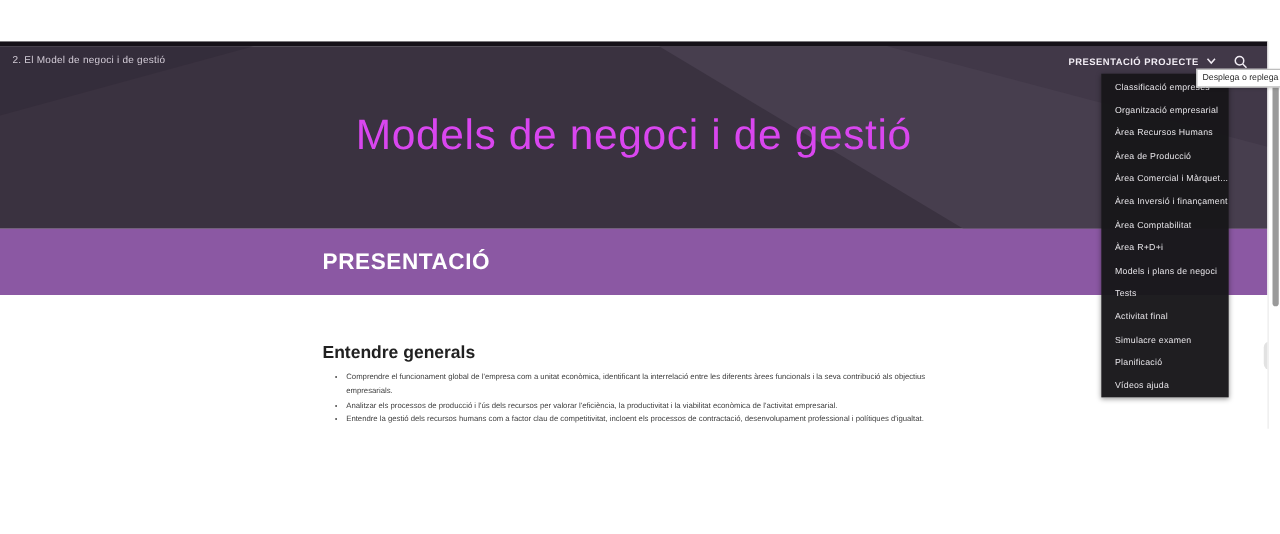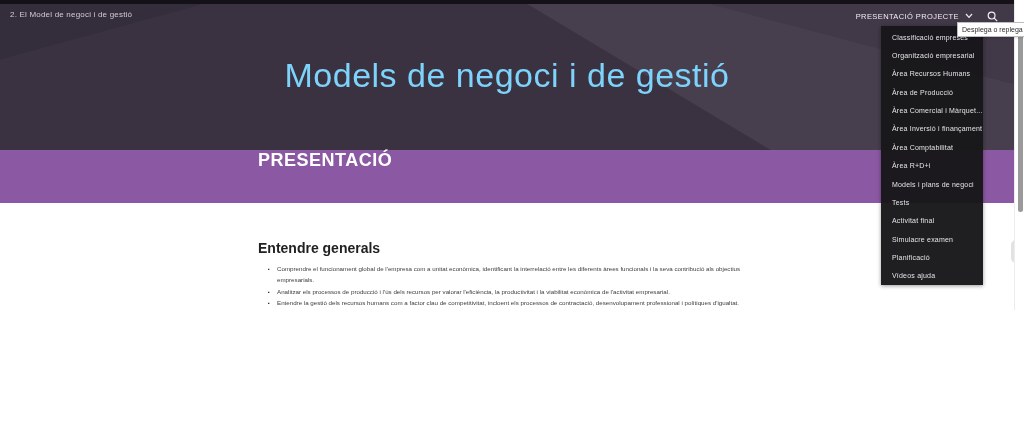--- a/index.html
+++ b/index.html
@@ -1,42 +1,42 @@
 <!DOCTYPE html>
 <html style="--band_purple: #8b58a3; --hero_dark: #3a3240; --close_blue: #64a1f7;"><head>
 <meta charset="utf-8">
 <style>
   * { margin:0; padding:0; box-sizing:border-box; }
   html,body { width:1024px; height:427px; overflow:hidden; background:#fff;
               font-family:"Liberation Sans", sans-serif; }
-  .page { position:relative; width:1024px; height:310px; overflow:hidden; background:#fff; }
+  .page { position:relative; width:1024px; height:310px; overflow:hidden; background:#fff;margin-top:33px; }
 
   
   .top-strip { position:absolute; left:0; top:0; width:1014px; height:4px; background:#151118; z-index:5; }
 
   
   .hero { position:absolute; left:0; top:4px; width:1014px; height:146px;
           background:var(--hero_dark,#3a3240); overflow:hidden; z-index:1; }
   .hero-shape-a { position:absolute; inset:0; background:#473e4e;
           clip-path:polygon(52% 0%, 100% 0%, 100% 100%, 76% 100%); }
   .hero-shape-b { position:absolute; inset:0; background:#332c3a;
           clip-path:polygon(0% 38%, 20% 0%, 0% 0%); opacity:.8; }
   .hero-shape-c { position:absolute; inset:0; background:#413848;
           clip-path:polygon(70% 0%, 100% 0%, 100% 55%); }
   .site-title { position:absolute; left:10px; top:6px; font-size:8px; color:#d3ccd7; letter-spacing:.2px; }
   .top-nav { position:absolute; right:16px; top:5px; height:14px; display:flex; align-items:center; gap:6px; }
-  .nav-label { font-size:7.5px; font-weight:400; letter-spacing:.4px; color:#f1ecf4; cursor:pointer; }
+  .nav-label { font-size:7.5px; font-weight:700; letter-spacing:.4px; color:#f1ecf4; cursor:pointer; }
   .chevron-icon, .search-icon { display:inline-flex; align-items:center; }
   .search-icon { margin-left:8px; }
   .hero-title { position:absolute; left:0; top:52px; width:100%; text-align:center;
-          font-size:34px; font-weight:300; color:#7dd3fc; letter-spacing:.5px; }
+          font-size:34px; font-weight:300; color:#d946ef; letter-spacing:.5px; }
 
   
   .band { position:absolute; left:0; top:150px; width:1014px; height:53px;
-          background:var(--band_purple,#8b58a3); display:flex; z-index:1; }
+          background:var(--band_purple,#8b58a3); display:flex; align-items:center; z-index:1; }
   .band h2 { margin-left:258px; font-size:18px; font-weight:700; color:#ffffff; letter-spacing:.5px; }
 
   
   .content { position:absolute; left:0; top:203px; width:1014px; height:224px; background:#ffffff; z-index:1; }
   .content h3 { margin:37px 0 0 258px; font-size:14px; font-weight:700; color:#212121; }
   .objectives { margin:8px 0 0 268px; width:500px; list-style:none; }
   .objectives li { position:relative; padding-left:9px; font-size:6.2px; line-height:10.8px;
           color:#3d3d3d; margin-bottom:1px; }
   .objectives li::before { content:"▪"; position:absolute; left:0; top:0; font-size:5px; color:#222; }
 

